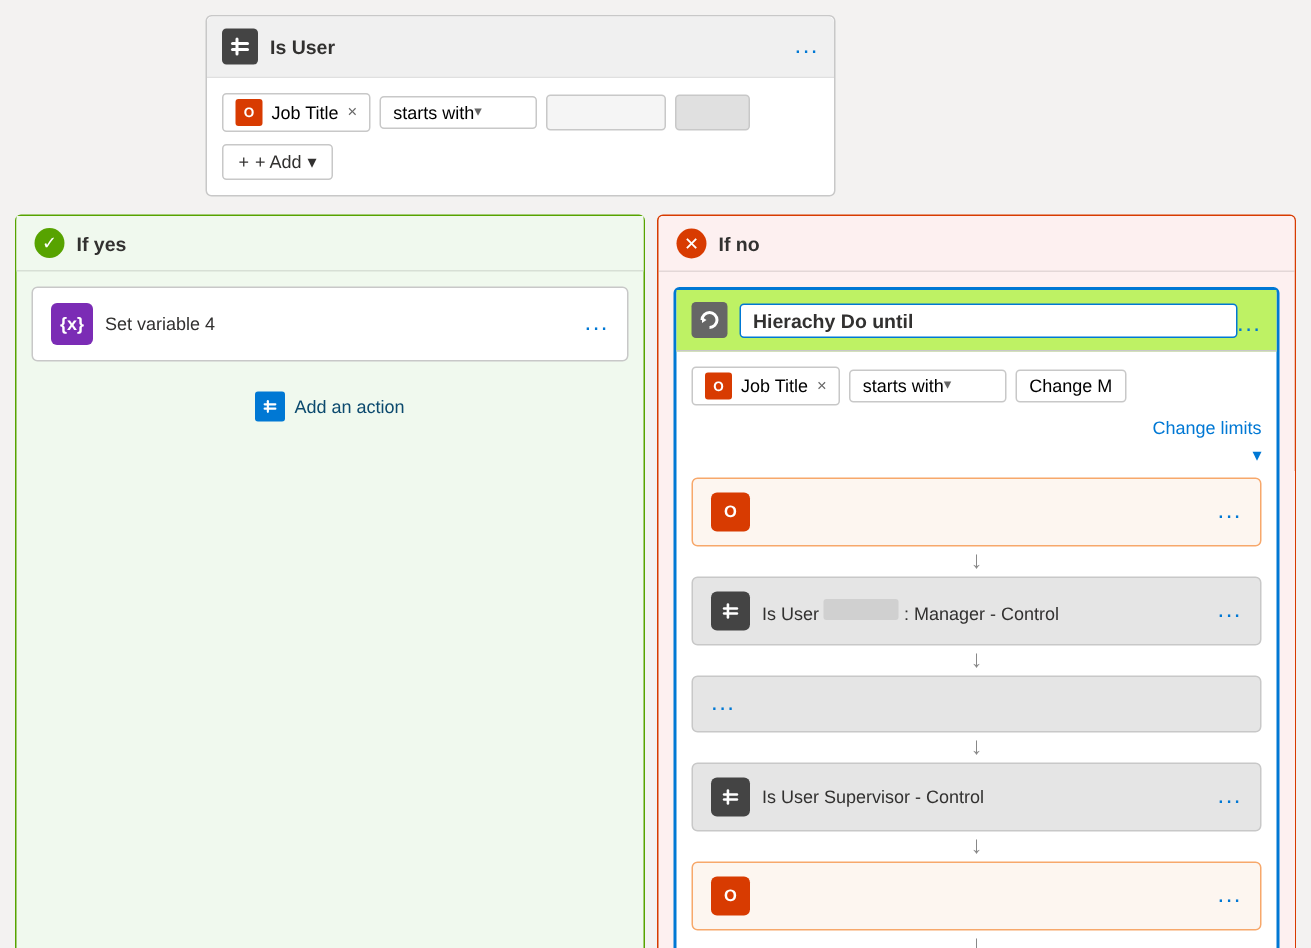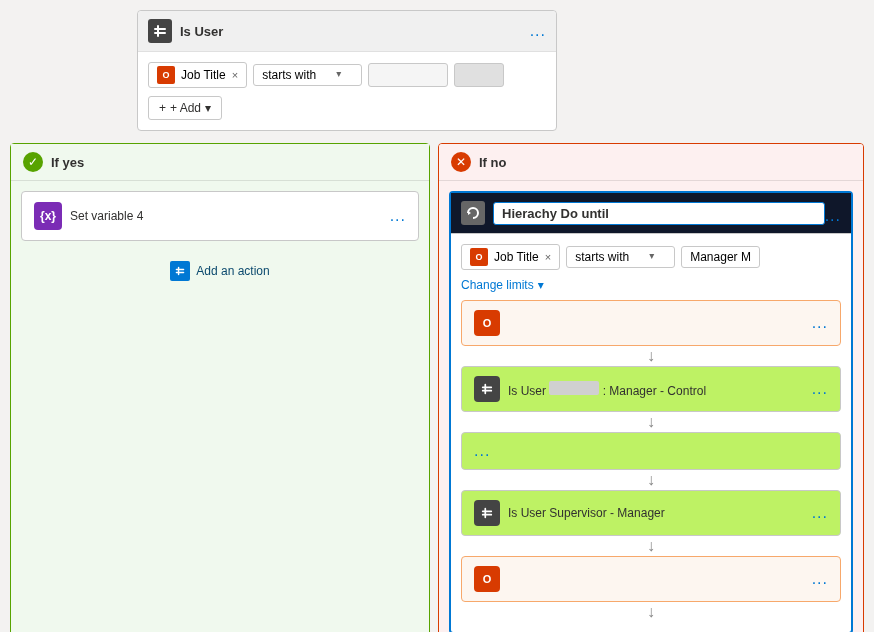--- a/index.html
+++ b/index.html
@@ -113,27 +113,27 @@
 
     .tag-close {
       color: #666;
       cursor: pointer;
       font-size: 11px;
     }
 
     .dropdown-select {
       border: 1px solid #c8c8c8;
       border-radius: 3px;
-      padding: 3px 20px 3px 8px;
+      padding: 3px 36px 3px 8px;
       font-size: 12px;
       background: #fff;
       position: relative;
       display: flex;
       align-items: flex-start;
-      gap: 20px;
+      gap: 0;
       cursor: pointer;
       min-width: 100px;
     }
 
     .dropdown-arrow {
       font-size: 10px;
       color: #666;
     }
 
     .text-input {
@@ -291,21 +291,21 @@
       border: 2px solid #0078d4;
       border-radius: 4px;
       margin: 10px;
     }
 
     .do-until-header {
       display: flex;
       align-items: flex-end;
       justify-content: space-between;
       padding: 8px 10px;
-      background: #0f172a;
+      background: #bef264;
       border-bottom: 1px solid #c8c8c8;
     }
 
     .do-until-header-left {
       display: flex;
       align-items: center;
       gap: 8px;
       flex: 1;
     }
 
@@ -345,20 +345,21 @@
     }
 
     .change-limits {
       display: flex;
       align-items: flex-end;
       gap: 4px;
       color: #0078d4;
       font-size: 12px;
       cursor: pointer;
       margin-top: 4px;
+      flex-direction: column;
     }
 
     
     .flow-steps {
       margin-top: 8px;
     }
 
     .flow-step {
       background: #fff;
       border: 1.5px solid #c8c8c8;
@@ -369,21 +370,21 @@
       padding: 9px 12px;
       margin-bottom: 0;
     }
 
     .flow-step-orange {
       background: #fdf6f0;
       border-color: #f7a86b;
     }
 
     .flow-step-gray {
-      background: #bef264;
+      background: #e5e5e5;
       border-color: #c8c8c8;
     }
 
     .flow-step-left {
       display: flex;
       align-items: center;
       gap: 8px;
     }
 
     .step-icon-office {
@@ -537,21 +538,21 @@
             <div class="tag-pill">
               <div class="office-icon-red">O</div>
               <span>Job Title</span>
               <span class="tag-close">×</span>
             </div>
             <div class="dropdown-select">
               <span>starts with</span>
               <span class="dropdown-arrow">▾</span>
             </div>
             <div class="text-input-value">
-              <span>Manager M</span>
+              <span>Change M</span>
             </div>
           </div>
           <div class="change-limits">
             <span>Change limits</span>
             <span>▾</span>
           </div>
 
           <div class="flow-steps">
 
             <div class="flow-step flow-step-orange">
@@ -587,21 +588,21 @@
 
             <div class="flow-step flow-step-gray">
               <div class="flow-step-left">
                 <div class="step-icon-condition">
                   <svg width="12" height="12" viewBox="0 0 14 14" fill="none">
                     <rect x="1" y="4" width="12" height="2" rx="1" fill="white"></rect>
                     <rect x="1" y="8" width="12" height="2" rx="1" fill="white"></rect>
                     <rect x="4" y="1" width="2" height="12" rx="1" fill="white"></rect>
                   </svg>
                 </div>
-                <span class="step-label">Is User Supervisor - Manager</span>
+                <span class="step-label">Is User Supervisor - Control</span>
               </div>
               <span class="ellipsis-btn">...</span>
             </div>
 
             <div class="connector-arrow">↓</div>
 
             <div class="flow-step flow-step-orange">
               <div class="flow-step-left">
                 <div class="step-icon-office">O</div>
               </div>

